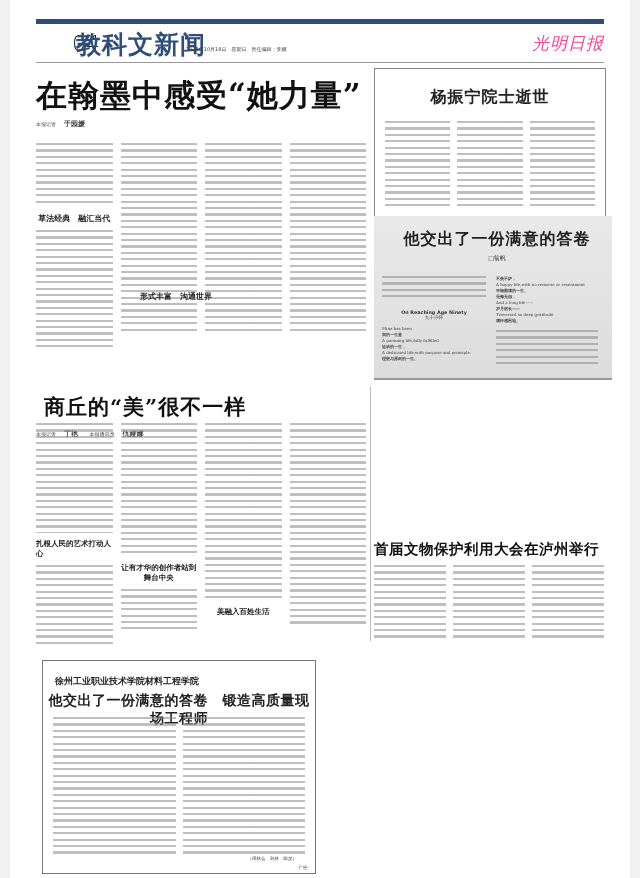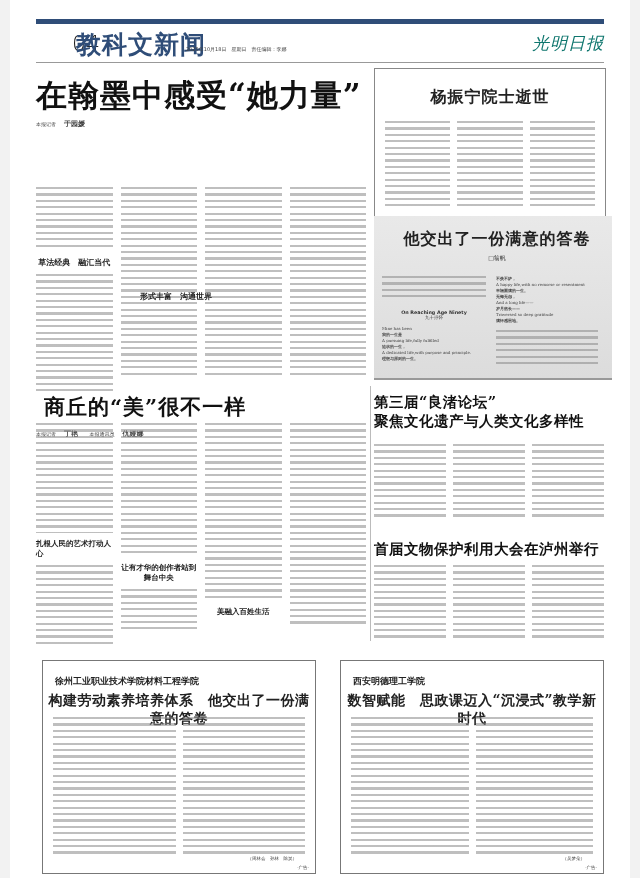--- a/index.html
+++ b/index.html
@@ -3,31 +3,31 @@
 <meta charset="utf-8">
 <style>
   html, body { margin:0; padding:0; }
   body { width:640px; height:878px; background:#f2f2f2; font-family:"DejaVu Serif", serif; color:#222; overflow:hidden; position:relative; }
   .page { position:absolute; left:10px; top:0; width:620px; height:878px; background:#fff; }
   .topbar { position:absolute; left:26px; top:19px; width:568px; height:5px; background:#2f4d78; }
   .hdr { position:absolute; left:26px; top:28px; width:568px; height:34px; border-bottom:1px solid #999; }
   .pg-num { position:absolute; left:2px; top:3px; font-family:"DejaVu Sans", sans-serif; font-size:22px; color:#222; font-weight:300;margin-left:34px; }
   .section-name { position:absolute; left:40px; top:0px; font-size:25px; font-weight:bold; color:#2f4d78; letter-spacing:1px; }
   .hdr-meta { position:absolute; left:150px; top:18px; font-family:"DejaVu Sans", sans-serif; font-size:5px; color:#444; }
-  .masthead { position:absolute; right:0; top:4px; font-family:"DejaVu Serif", serif; font-style:italic; font-size:17px; color:#0f766e; letter-spacing:1px; }
+  .masthead { position:absolute; right:0; top:4px; font-family:"DejaVu Serif", serif; font-style:italic; font-size:17px; color:#ec4899; letter-spacing:1px; }
   .cols { display:flex; gap:7px; }
   .cols > div { flex:1; }
   .lines { background: repeating-linear-gradient(to bottom, #8a8a8a 0, #8a8a8a 2.2px, transparent 2.2px, transparent 6.4px); opacity:.55; }
 
   
   .a1 { position:absolute; left:26px; top:75px; width:330px; height:265px; }
   .a1 h1 { margin:0; font-size:31px; font-weight:bold; color:#111; letter-spacing:1px; line-height:40px; }
   .byline { font-size:5px; color:#444; margin-top:4px; }
   .byline b { font-size:7px; margin-left:8px; font-weight:bold; }
-  .a1-body { position:absolute; top:68px; left:0; width:330px; height:200px; display:flex; gap:8px;margin-top:44px; }
+  .a1-body { position:absolute; top:68px; left:0; width:330px; height:200px; display:flex; gap:8px; }
   .a1-body > div { flex:1; position:relative; }
   .subhead { font-size:8px; font-weight:bold; color:#222; text-align:center; margin:6px 0; }
 
   
   .yang { position:absolute; left:364px; top:68px; width:230px; height:148px; border:1px solid #888; background:#fff; }
   .yang h2 { margin:0; text-align:center; font-family:Liberation Sans, sans-serif; font-size:16px; font-weight:bold; color:#222; margin-top:18px; letter-spacing:1px; }
   .yang .cols { position:absolute; left:10px; right:10px; top:52px; bottom:8px; }
 
   
   .exam { position:absolute; left:364px; top:216px; width:230px; height:162px; background:linear-gradient(to bottom, #e9e9e9, #dcdcdc); border-bottom:2px solid #999;padding-left:8px; }
@@ -162,53 +162,34 @@
         <div class="subhead" style="font-size:7.5px">美融入百姓生活</div>
       </div>
       <div>
         <div class="lines" style="height:205px"></div>
       </div>
     </div>
   </div>
 
   <div class="vdiv"></div>
 
-  <div class="lz">
-    <h2>第三届“良渚论坛”</h2>
-    <h2>聚焦文化遗产与人类文化多样性</h2>
-    <div class="cols">
-      <div class="lines"></div>
-      <div class="lines"></div>
-      <div class="lines"></div>
-    </div>
-  </div>
 
   <div class="lx">
     <h2>首届文物保护利用大会在泸州举行</h2>
     <div class="cols">
       <div class="lines"></div>
       <div class="lines"></div>
       <div class="lines"></div>
     </div>
   </div>
 
   <div class="ad ad1">
     <div class="school">徐州工业职业技术学院材料工程学院</div>
-    <div class="title">构建劳动素养培养体系　他交出了一份满意的答卷</div>
+    <div class="title">他交出了一份满意的答卷　锻造高质量现场工程师</div>
     <div class="cols">
       <div class="lines"></div>
       <div class="lines"></div>
     </div>
     <div class="sign">（周林会　孙林　陈昊）</div>
     <div class="tag">·广告·</div>
   </div>
 
-  <div class="ad ad2">
-    <div class="school">西安明德理工学院</div>
-    <div class="title">数智赋能　思政课迈入“沉浸式”教学新时代</div>
-    <div class="cols">
-      <div class="lines"></div>
-      <div class="lines"></div>
-    </div>
-    <div class="sign">（吴梦朵）</div>
-    <div class="tag">·广告·</div>
-  </div>
 </div>
 
 </body></html>

